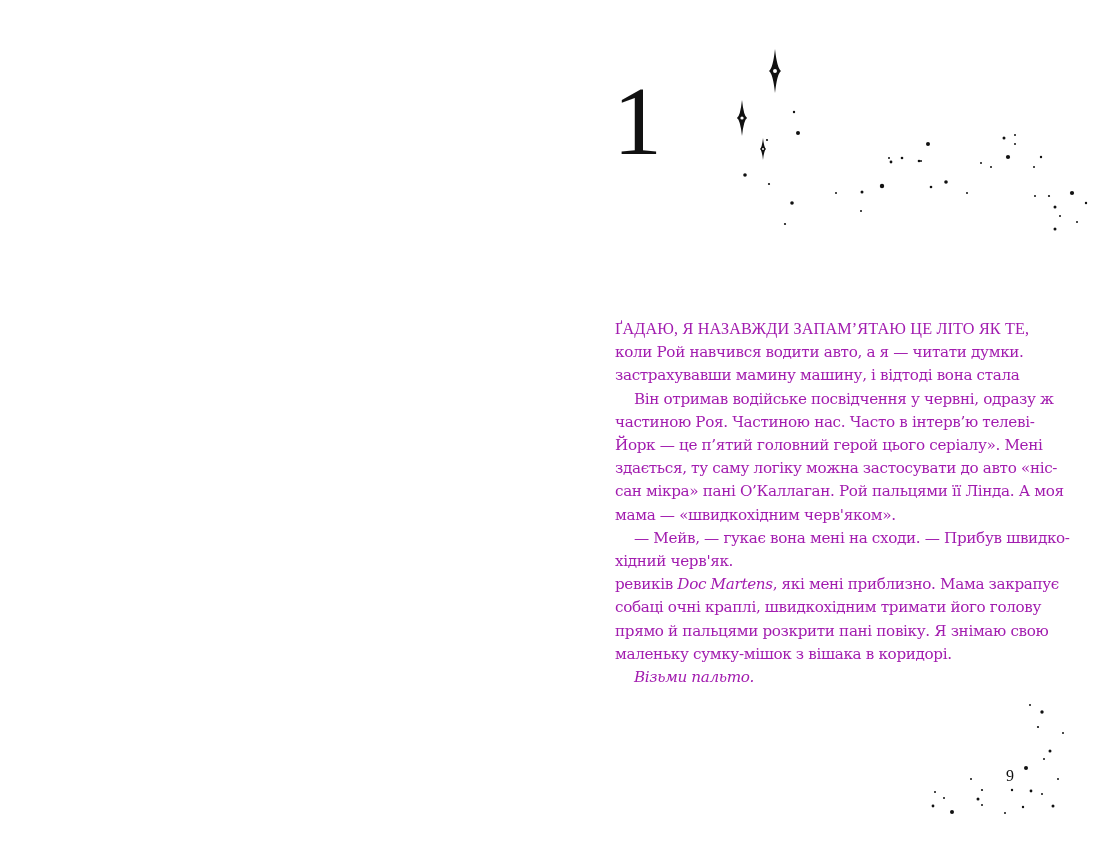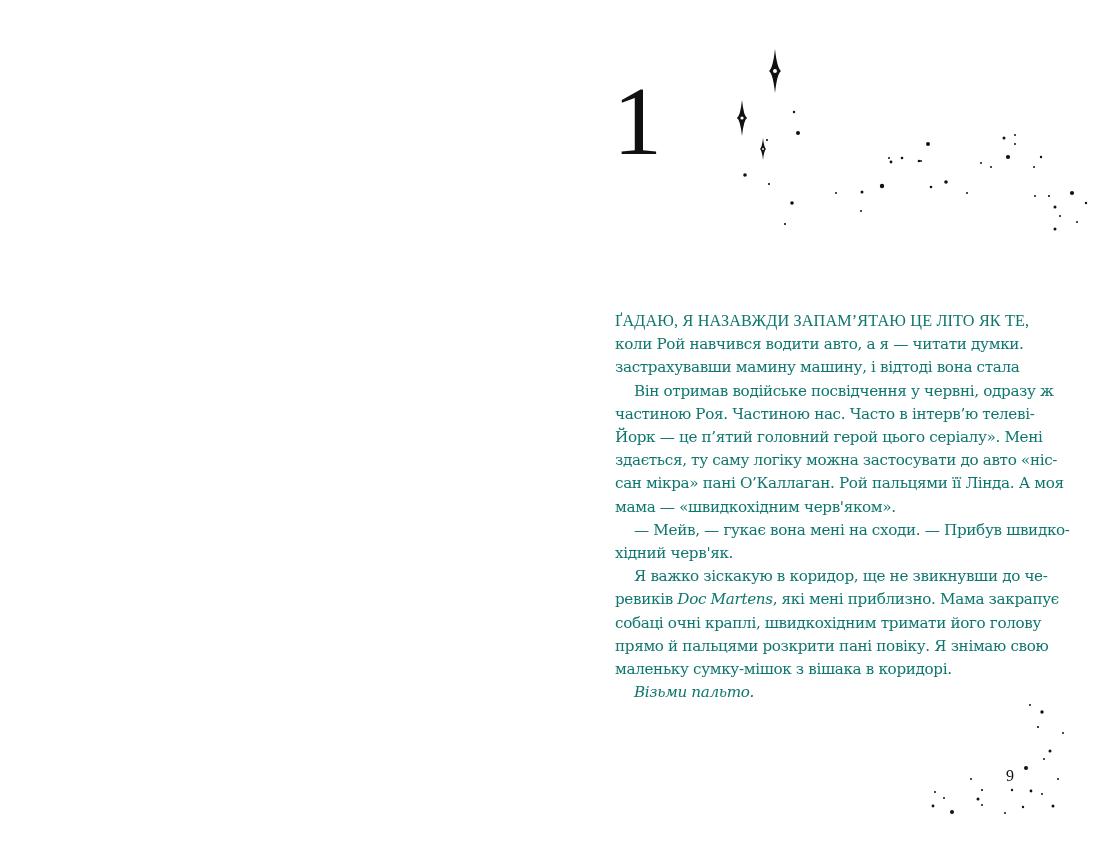--- a/index.html
+++ b/index.html
@@ -11,23 +11,23 @@
   .spread { position: absolute; left: 0; top: 0; width: 1105px; height: 851px; }
   .page-left { position: absolute; left: 0; top: 0; width: 560px; height: 851px; background: #ffffff; }
   .page-right { position: absolute; left: 560px; top: 0; width: 545px; height: 851px; background: #ffffff; }
   .chapter-number {
     position: absolute; left: 613px; top: 72px;
     font-family: "Liberation Serif", serif;
     font-size: 98px; line-height: 1; font-weight: normal; color: #111;
   }
   .stars { position: absolute; left: 0; top: 0; width: 1105px; height: 851px; pointer-events: none; }
   .text-block {
-    position: absolute; left: 615px; top: 310px; width: 404px;
+    position: absolute; left: 615px; top: 318px; width: 404px;
     font-family: "DejaVu Serif", serif; font-size: 15.2px; line-height: 23.2px;
-    letter-spacing: -0.35px; color: #0f766e;
+    letter-spacing: -0.35px; color: #a21caf;
   }
   .text-block .opening {
     font-family: "Liberation Serif", serif; font-size: 16.2px; letter-spacing: 0.15px;
     text-align: justify; text-align-last: justify; display: block; white-space: nowrap;
   }
   .text-block em { font-style: italic; }
   .line { display: block; white-space: nowrap; text-align: justify; text-align-last: justify; }
   .line.last { text-align-last: left; }
   .line.ind { padding-left: 19px; }
   .page-number {
@@ -121,21 +121,20 @@
         <span class="line last">коли Рой навчився водити авто, а я — читати думки.</span>
         <span class="line">застрахувавши мамину машину, і відтоді вона стала</span>
         <span class="line ind">Він отримав водійське посвідчення у червні, одразу ж</span>
         <span class="line">частиною Роя. Частиною нас. Часто в інтерв’ю телеві-</span>
         <span class="line">Йорк — це п’ятий головний герой цього серіалу». Мені</span>
         <span class="line">здається, ту саму логіку можна застосувати до авто «ніс-</span>
         <span class="line">сан мікра» пані О’Каллаган. Рой пальцями її Лінда. А моя</span>
         <span class="line last">мама — «швидкохідним черв'яком».</span>
         <span class="line ind">— Мейв, — гукає вона мені на сходи. — Прибув швидко-</span>
         <span class="line last">хідний черв'як.</span>
-        <span class="line ind">Я важко зіскакую в коридор, ще не звикнувши до че-</span>
       </div>
     <span class="line"><span>ревиків </span><em>Doc Martens</em><span>, які мені приблизно. Мама закрапує</span></span>
     <div id="lines-b">
         <span class="line">собаці очні краплі, швидкохідним тримати його голову</span>
         <span class="line">прямо й пальцями розкрити пані повіку. Я знімаю свою</span>
         <span class="line last">маленьку сумку-мішок з вішака в коридорі.</span>
       </div>
     <span class="line last ind"><em>Візьми пальто.</em></span>
   </div>
 

